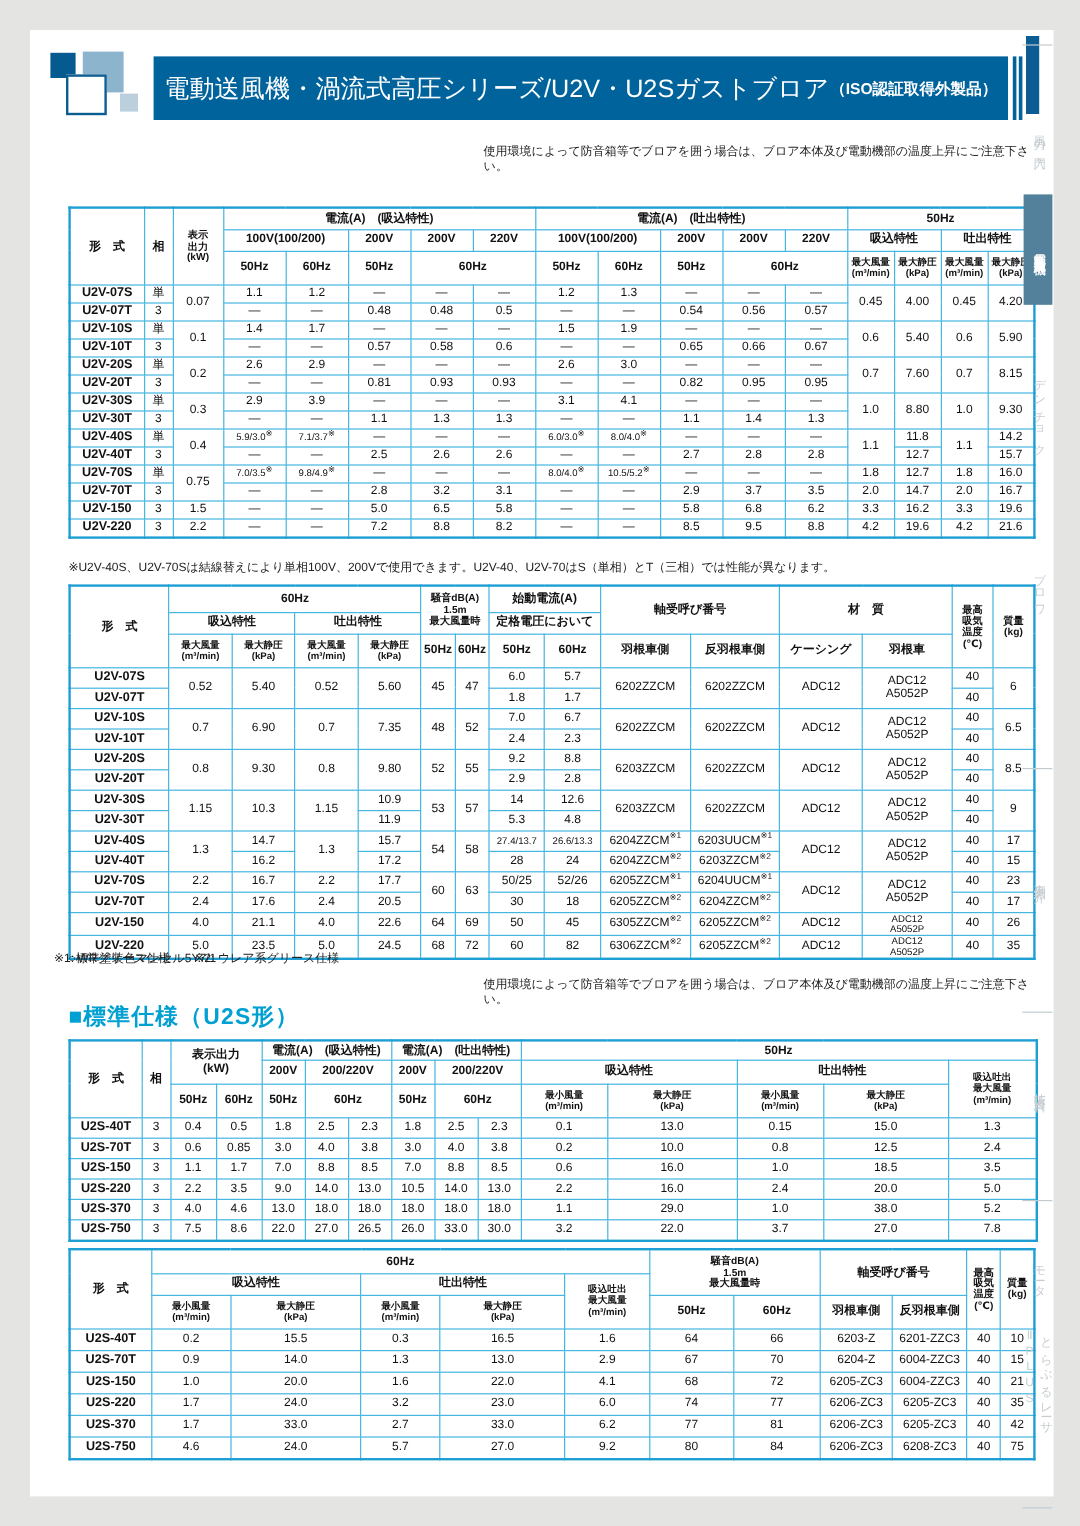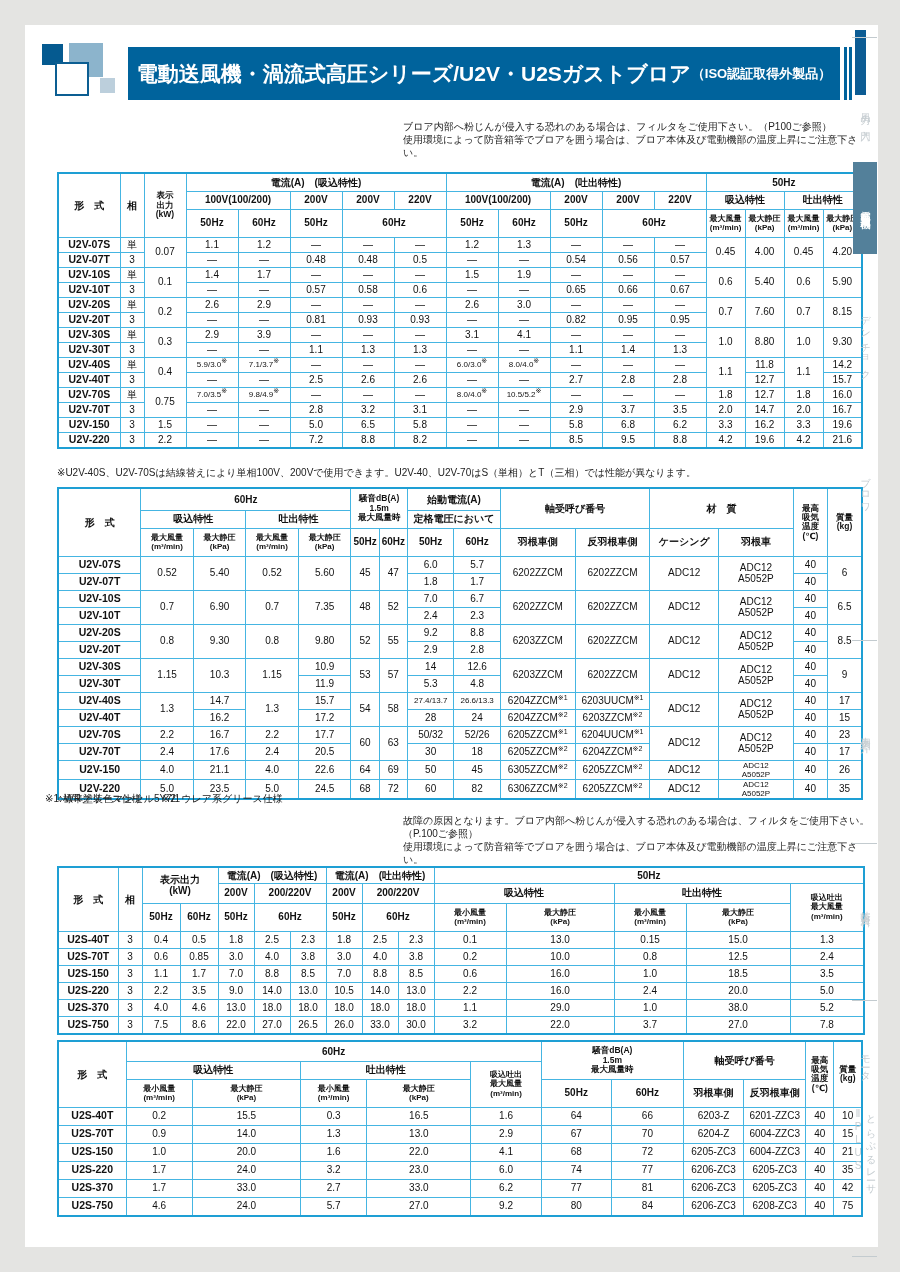--- a/index.html
+++ b/index.html
@@ -11,21 +11,21 @@
   .logo{position:absolute;left:38px;top:40px;width:100px;height:80px}
   .sq{position:absolute}
   .sq1{left:4px;top:4px;width:21px;height:21px;background:#055a90}
   .sq2{left:31px;top:3px;width:34px;height:34px;background:#8cb4cc}
   .sq3{left:17px;top:22px;width:30px;height:30px;background:#fff;border:2px solid#0c5e92}
   .sq4{left:62px;top:38px;width:15px;height:15px;background:#bccfdc}
 
   
   .titlebar{position:absolute;left:128px;top:47px;width:712px;height:53px;background:#00639c;
     color:#fff;display:flex;align-items:center;justify-content:center;white-space:nowrap;overflow:hidden}
-  .titlebar .main{font-size:21px;font-weight:bold;letter-spacing:0}
+  .titlebar .main{font-size:21px;font-weight:normal;letter-spacing:0}
   .titlebar .suffix{font-size:13px;font-weight:bold;margin-left:1px}
   .endbar{position:absolute;background:#00639c}
   .eb1{left:844px;top:47px;width:3px;height:53px}
   .eb2{left:849px;top:47px;width:3px;height:53px}
   .sb-accent{position:absolute;left:855px;top:30px;width:11px;height:65px;background:#0c5c94}
 
   
   .note{position:absolute;font-size:10px;line-height:13px;color:#222;width:540px}
   .note .ind{margin-left:73px}
   .n1{left:330px;top:120px}
@@ -100,21 +100,20 @@
 
   <div class="titlebar">
     <span class="main">電動送風機・渦流式高圧シリーズ/U2V・U2Sガストブロア</span>
     <span class="suffix">（ISO認証取得外製品）</span>
   </div>
   <div class="endbar eb1"></div>
   <div class="endbar eb2"></div>
   <div class="sb-accent"></div>
 
   <div class="note n1">
-    <div class="ind">ブロア内部へ粉じんが侵入する恐れのある場合は、フィルタをご使用下さい。（P100ご参照）</div>
     <div class="ind">使用環境によって防音箱等でブロアを囲う場合は、ブロア本体及び電動機部の温度上昇にご注意下さい。</div>
   </div>
 
 
   <table id="t1">
       <colgroup>
         <col style="width: 62px;">
         <col style="width: 24px;">
         <col style="width: 42px;">
         <col style="width: 52px;">
@@ -608,21 +607,21 @@
           <td>15</td>
         </tr>
         <tr>
           <td class="model">U2V-70S</td>
           <td>2.2</td>
           <td>16.7</td>
           <td>2.2</td>
           <td>17.7</td>
           <td rowspan="2">60</td>
           <td rowspan="2">63</td>
-          <td>50/32</td>
+          <td>50/25</td>
           <td>52/26</td>
           <td>6205ZZCM<sup>※1</sup></td>
           <td>6204UUCM<sup>※1</sup></td>
           <td rowspan="2">ADC12</td>
           <td rowspan="2">ADC12
 A5052P</td>
           <td>40</td>
           <td>23</td>
         </tr>
         <tr>
@@ -673,24 +672,24 @@
 A5052P</td>
           <td>40</td>
           <td>35</td>
         </tr>
       </tbody>
     </table>
   <div class="fnote fn2l">※1: WRグリース仕様　　※2: ウレア系グリース仕様</div>
   <div class="fnote fn2r">○標準塗装色マンセル5Y7/1</div>
 
   <div class="note n2">
-    <div class="ind">故障の原因となります。ブロア内部へ粉じんが侵入する恐れのある場合は、フィルタをご使用下さい。（P.100ご参照）</div>
     <div class="ind">使用環境によって防音箱等でブロアを囲う場合は、ブロア本体及び電動機部の温度上昇にご注意下さい。</div>
   </div>
 
+  <div class="sec-h h2">■標準仕様（U2S形）</div>
 
   <table id="t3">
       <colgroup>
         <col style="width: 60px;">
         <col style="width: 24px;">
         <col style="width: 38px;">
         <col style="width: 38px;">
         <col style="width: 36px;">
         <col style="width: 36px;">
         <col style="width: 36px;">

